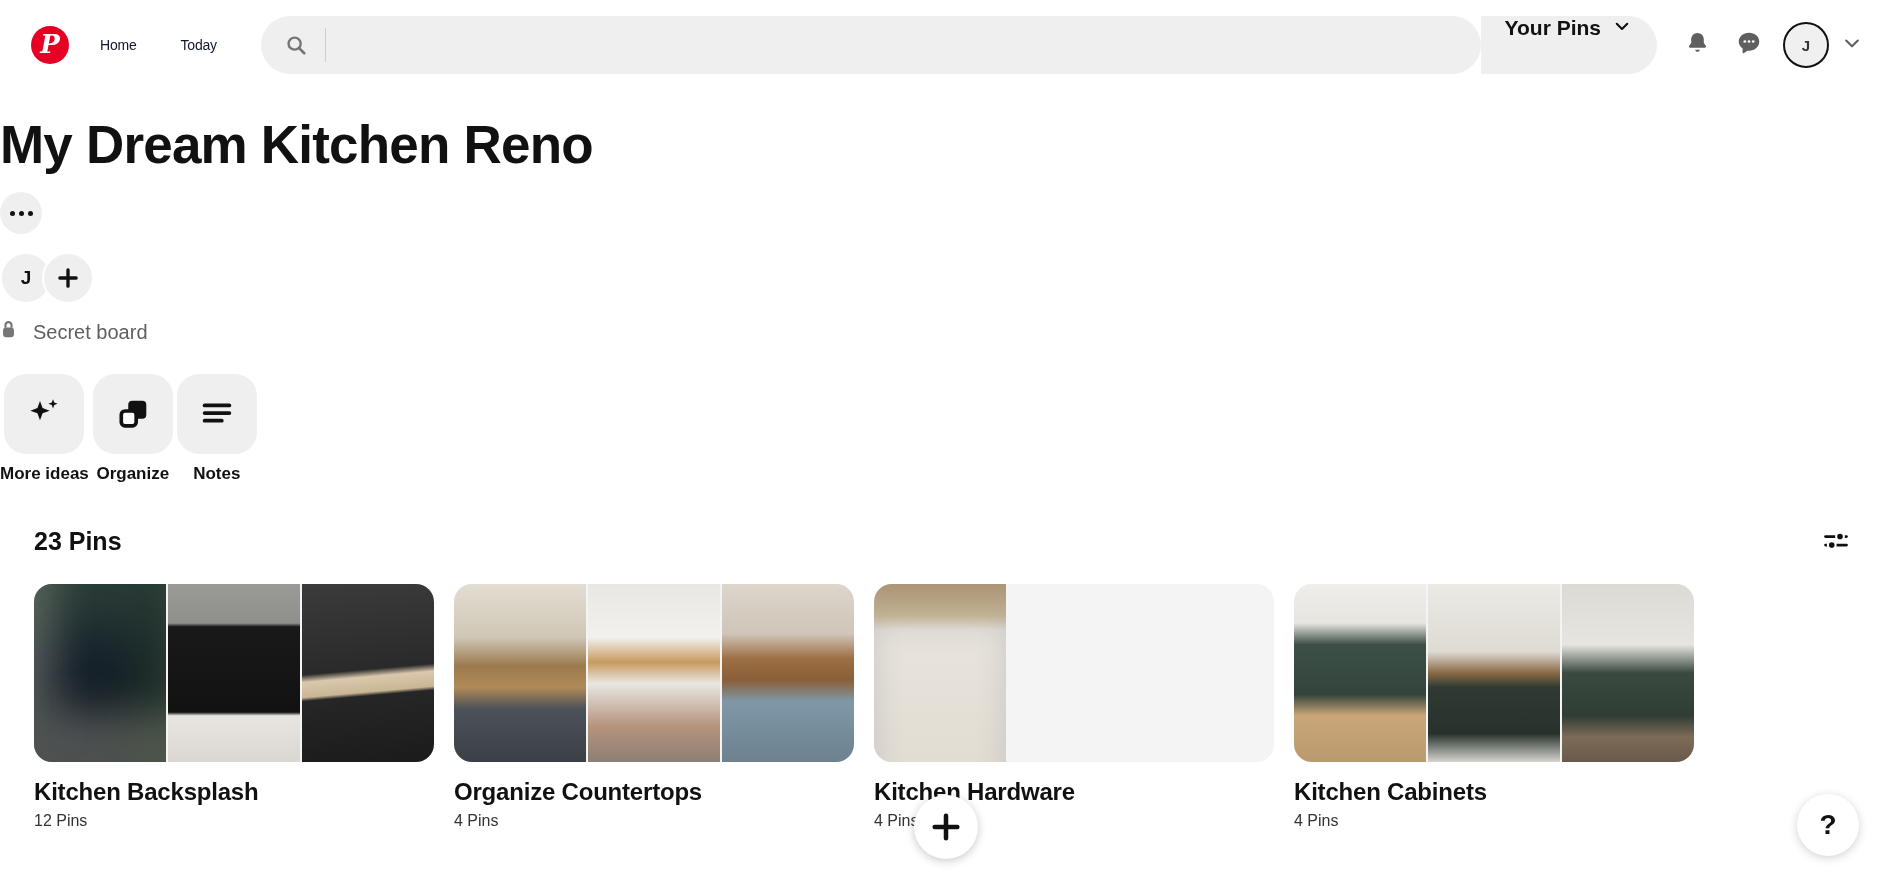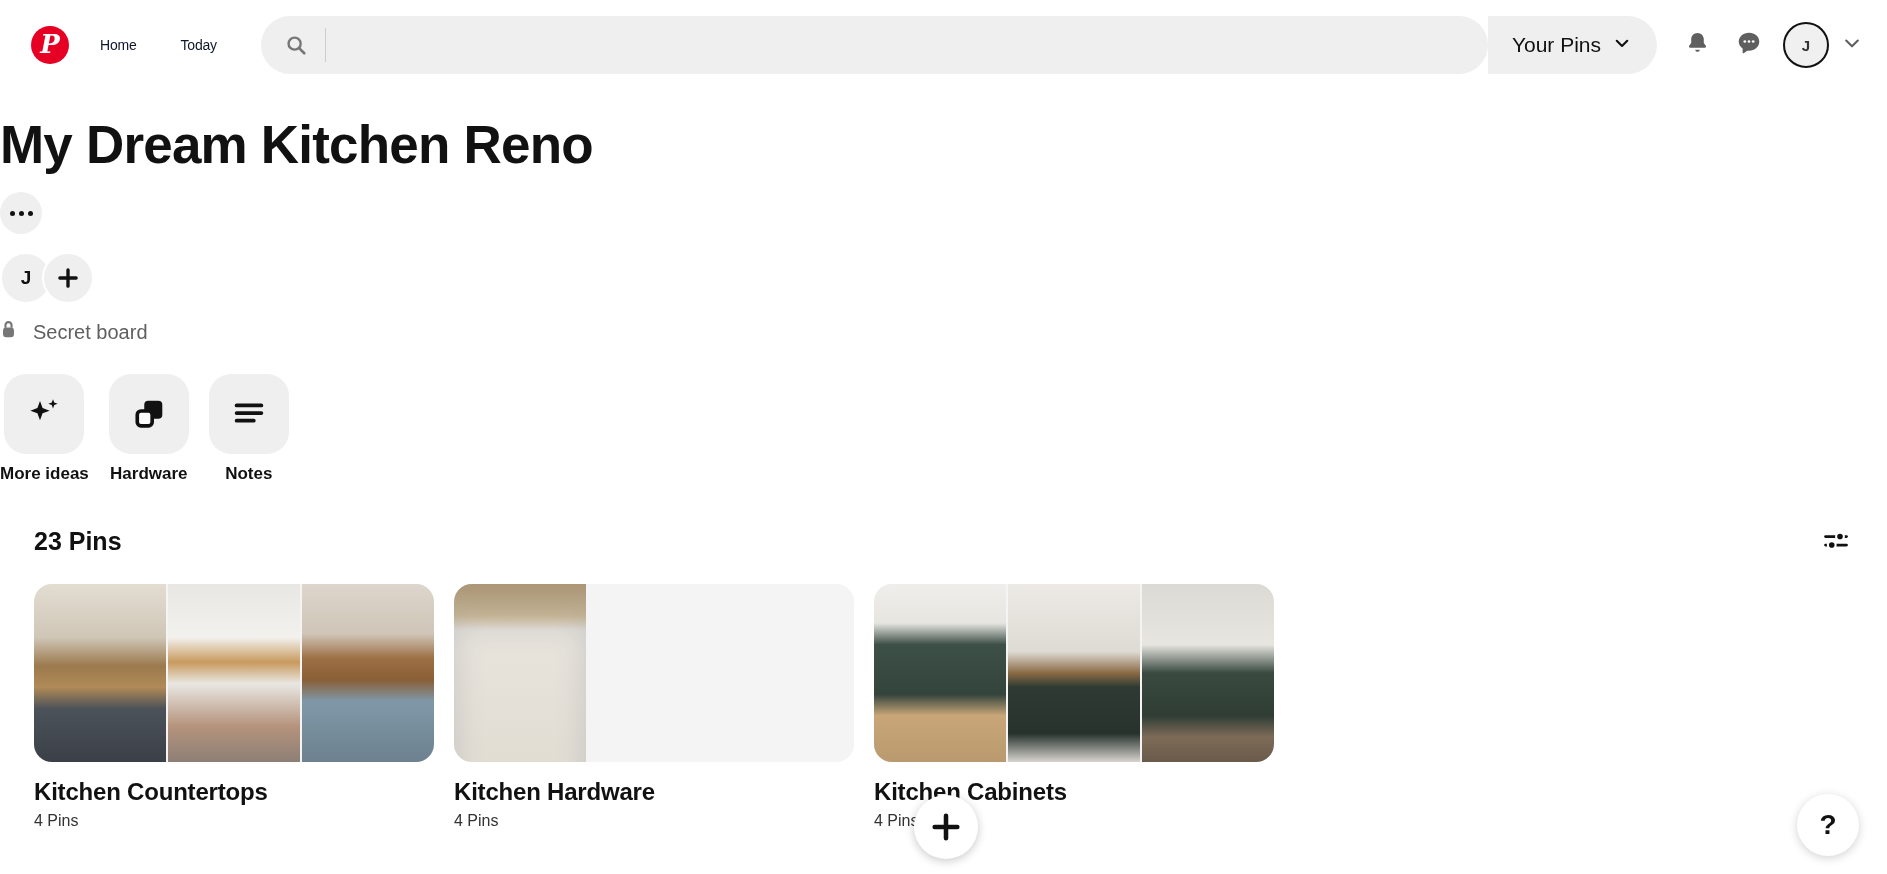--- a/index.html
+++ b/index.html
@@ -83,28 +83,27 @@
 
   .your-pins-sep {
     width: 1px;
     height: 34px;
     background: #cdcdcd;
     margin-left: 4px;
     flex: 0 0 auto;
   }
   .your-pins {
     display: flex;
-    align-items: center;
     gap: 12px;
     height: 58px;
     padding: 0 26px 0 24px;
     background: #efefef;
     border-radius: 0 30px 30px 0;
     font-size: 21px;
-    font-weight: 400;
+    font-weight: 700;
     cursor: pointer;
     flex: 0 0 auto;
     white-space: nowrap;
     margin-right: 14px;
   }
 
   .icon-btn {
     width: 52px; height: 52px;
     border-radius: 50%;
     display: flex; align-items: center; justify-content: center;
@@ -177,21 +176,21 @@
     display: flex;
     align-items: center;
     gap: 16px;
     margin-top: 16px;
     font-size: 20px;
     color: #5f5f5f;
   }
 
   .actions-row {
     display: flex;
-    gap: 20px;
+    gap: 4px;
     margin-top: 30px;
   }
   .action {
     display: flex;
     flex-direction: column;
     align-items: center;
     gap: 10px;
     cursor: pointer;
   }
   .action-ico {
@@ -377,21 +376,21 @@
         <div class="action-label">More ideas</div>
       </div>
 
       <div class="action">
         <div class="action-ico">
           <svg width="38" height="38" viewBox="0 0 24 24">
             <rect x="9" y="3.6" width="11.4" height="11.4" rx="2.6" fill="#111"></rect>
             <rect x="4.6" y="10.1" width="9.4" height="9.4" rx="2.3" fill="#ffffff" stroke="#111" stroke-width="2.3"></rect>
           </svg>
         </div>
-        <div class="action-label">Hardware</div>
+        <div class="action-label">Organize</div>
       </div>
 
       <div class="action">
         <div class="action-ico">
           <svg width="38" height="38" viewBox="0 0 24 24">
             <g stroke="#111" stroke-width="2.4" stroke-linecap="round">
               <line x1="4.2" y1="6.6" x2="19.8" y2="6.6"></line>
               <line x1="4.2" y1="11.4" x2="19.8" y2="11.4"></line>
               <line x1="4.2" y1="16.2" x2="15" y2="16.2"></line>
             </g>
@@ -412,28 +411,38 @@
           <line x1="3.6" y1="15.2" x2="20.4" y2="15.2"></line>
         </g>
         <circle cx="15.2" cy="8.4" r="3.1" fill="#111" stroke="#fff" stroke-width="1.7"></circle>
         <circle cx="8.6" cy="15.2" r="3.1" fill="#111" stroke="#fff" stroke-width="1.7"></circle>
       </svg>
     </div>
   </div>
 
   <div class="boards-grid">
 
+    <div class="board-card">
+      <div class="board-thumbs">
+        <div class="thumb" style="background:linear-gradient(160deg,#22303a 0%,#16212a 45%,#0d1419 100%);
+                    box-shadow:inset -30px 40px 50px rgba(80,120,60,.22), inset 20px -50px 40px rgba(225,215,200,.30);"></div>
+        <div class="thumb" style="background:linear-gradient(180deg,#9a9a96 0%,#8f8f8b 22%,#191919 24%,#121212 72%,#e9e6e2 74%,#dad7d2 100%);"></div>
+        <div class="thumb" style="background:linear-gradient(175deg,#3b3b3b 0%,#2a2a2a 48%,#d9c8ac 52%,#c9b694 60%,#262626 62%,#1b1b1b 100%);"></div>
+      </div>
+      <div class="board-name">Kitchen Backsplash</div>
+      <div class="board-pins">12 Pins</div>
+    </div>
 
     <div class="board-card">
       <div class="board-thumbs">
         <div class="thumb" style="background:linear-gradient(180deg,#e3ddd2 0%,#cfc6b6 30%,#9c7a4e 46%,#b08a57 58%,#4c5259 70%,#3b4047 100%);"></div>
         <div class="thumb" style="background:linear-gradient(180deg,#e8e7e4 0%,#f2f1ee 30%,#c89a5e 44%,#e9e7e3 56%,#b5937c 80%,#8d7f75 100%);"></div>
         <div class="thumb" style="background:linear-gradient(180deg,#ddd6cc 0%,#cfc5b8 28%,#9c6f43 42%,#8a5f38 54%,#7f98a8 66%,#6d818f 100%);"></div>
       </div>
-      <div class="board-name">Kitchen Countertops</div>
+      <div class="board-name">Organize Countertops</div>
       <div class="board-pins">4 Pins</div>
     </div>
 
     <div class="board-card">
       <div class="board-thumbs">
         <div class="thumb" style="background:linear-gradient(180deg,#c5a878 0%,#d8c49c 18%,#e8e4dc 26%,#e2ddd3 100%);
                     box-shadow:inset 0 40px 30px rgba(60,70,110,.18);"></div>
         <div class="thumb" style="background:linear-gradient(100deg,#6f614d 0%,#3a3228 18%,#b5musi 19%,#a8834f 42%,#2a2a2a 52%,#8e6d42 68%,#4a4136 100%);"></div>
         <div class="thumb empty"></div>
       </div>

